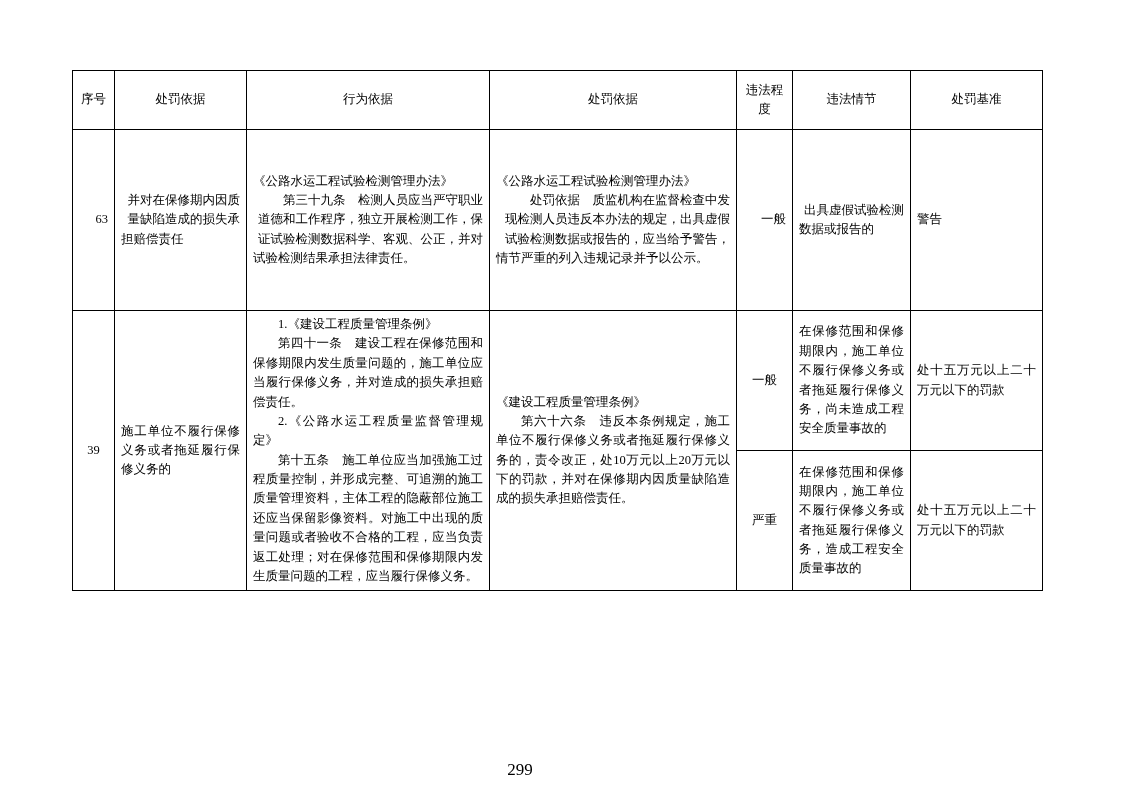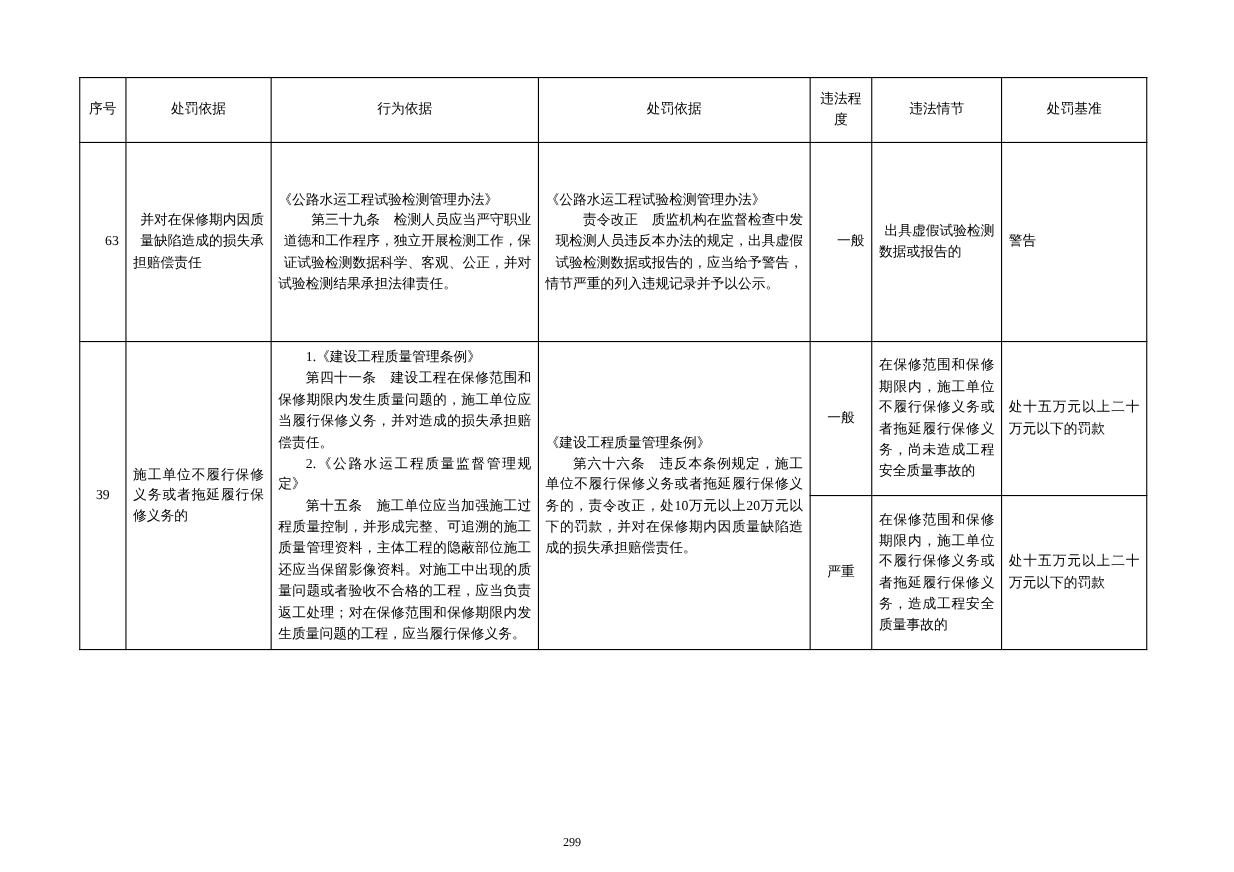--- a/index.html
+++ b/index.html
@@ -90,21 +90,21 @@
     font-size: 12.5px;
     margin-left: 36px;
   }
   .row63 td { height: 172px; text-align: right; }
   .page-number {
     position: absolute;
     left: 0;
     top: 760px;
     width: 1040px;
     text-align: center;
-    font-size: 11px;
+    font-size: 17px;
     font-family: "Liberation Serif", "DejaVu Serif", serif;
   }
   .title-center { text-align: center; }
 </style>
 </head>
 <body>
 
 <div class="page">
   <div class="table-wrap">
     <table class="law-table">
@@ -150,21 +150,21 @@
           </td>
           <td class="act-cell">
             <p class="cell-p">并对在保修期内因质量缺陷造成的损失承担赔偿责任</p>
           </td>
           <td class="just">
             <p class="cell-p title-center">《公路水运工程试验检测管理办法》</p>
             <p class="cell-p indent">第三十九条　检测人员应当严守职业道德和工作程序，独立开展检测工作，保证试验检测数据科学、客观、公正，并对试验检测结果承担法律责任。</p>
           </td>
           <td class="just">
             <p class="cell-p title-center">《公路水运工程试验检测管理办法》</p>
-            <p class="cell-p indent">责令改正　质监机构在监督检查中发现检测人员违反本办法的规定，出具虚假试验检测数据或报告的，应当给予警告，情节严重的列入违规记录并予以公示。</p>
+            <p class="cell-p indent">处罚依据　质监机构在监督检查中发现检测人员违反本办法的规定，出具虚假试验检测数据或报告的，应当给予警告，情节严重的列入违规记录并予以公示。</p>
           </td>
           <td class="degree-cell">
             <span>一般</span>
           </td>
           <td class="circ-cell">
             <p class="cell-p">出具虚假试验检测数据或报告的</p>
           </td>
           <td class="standard-cell">
             <p class="cell-p">警告</p>
           </td>

